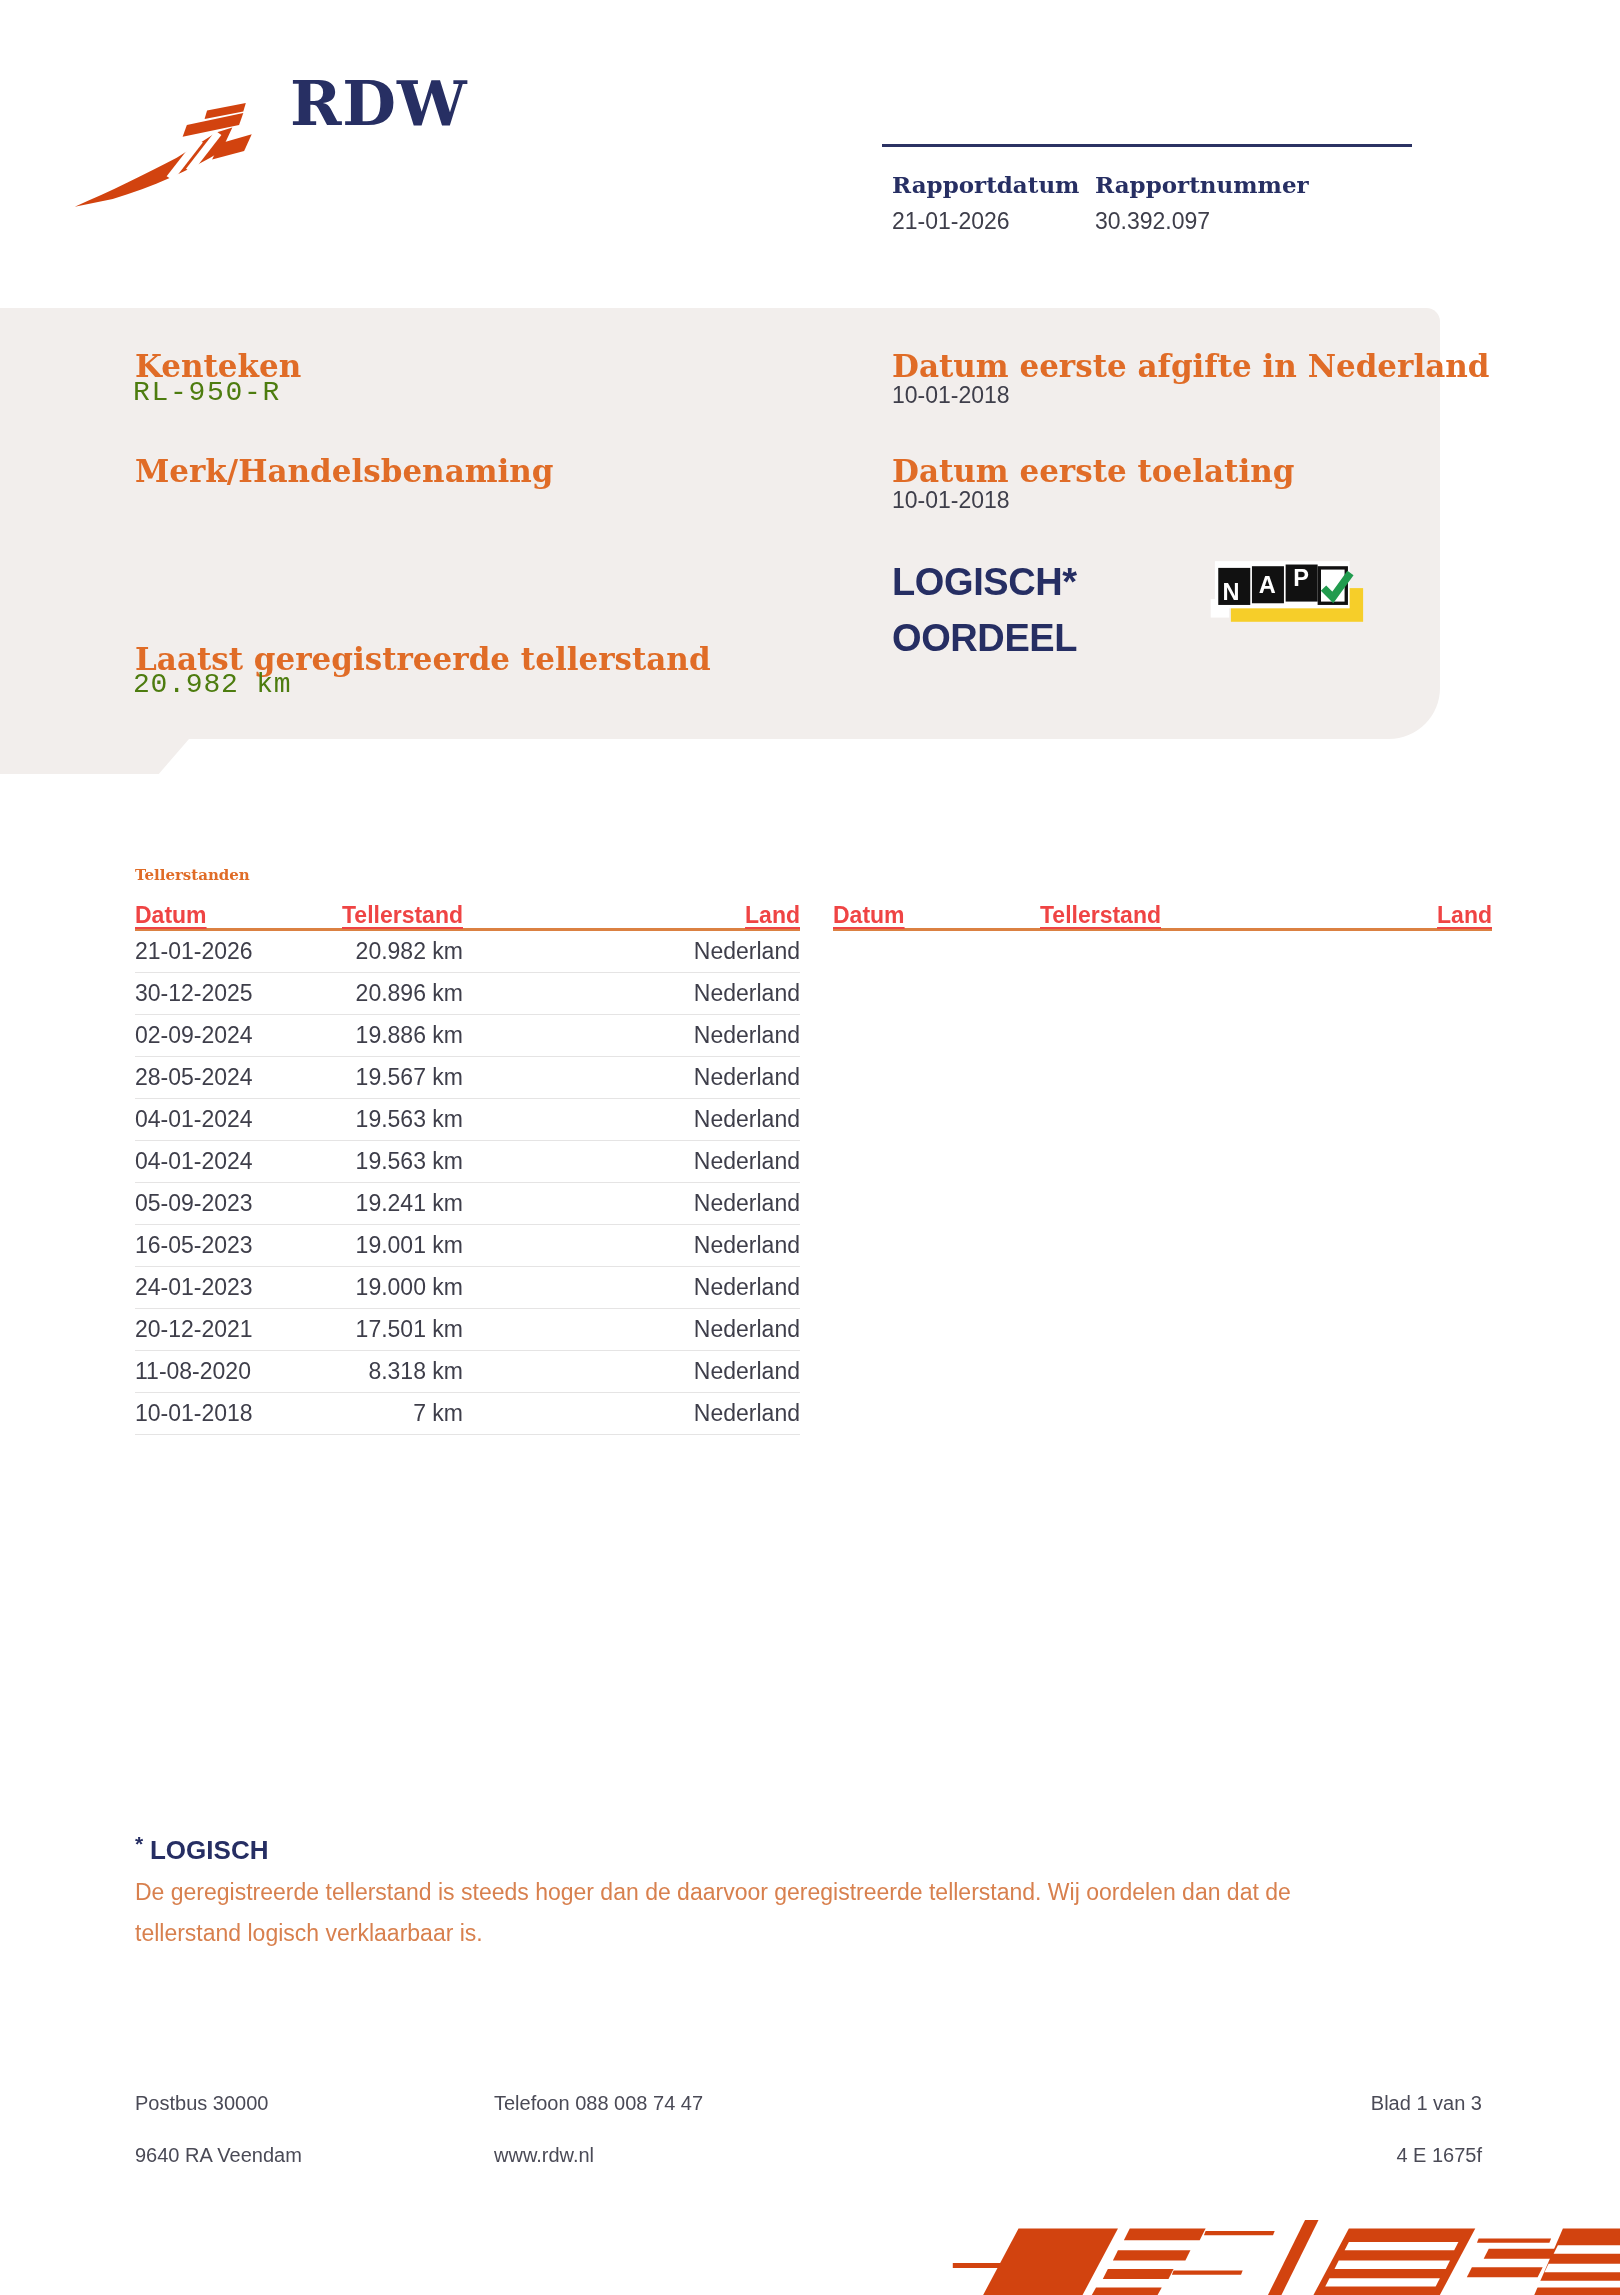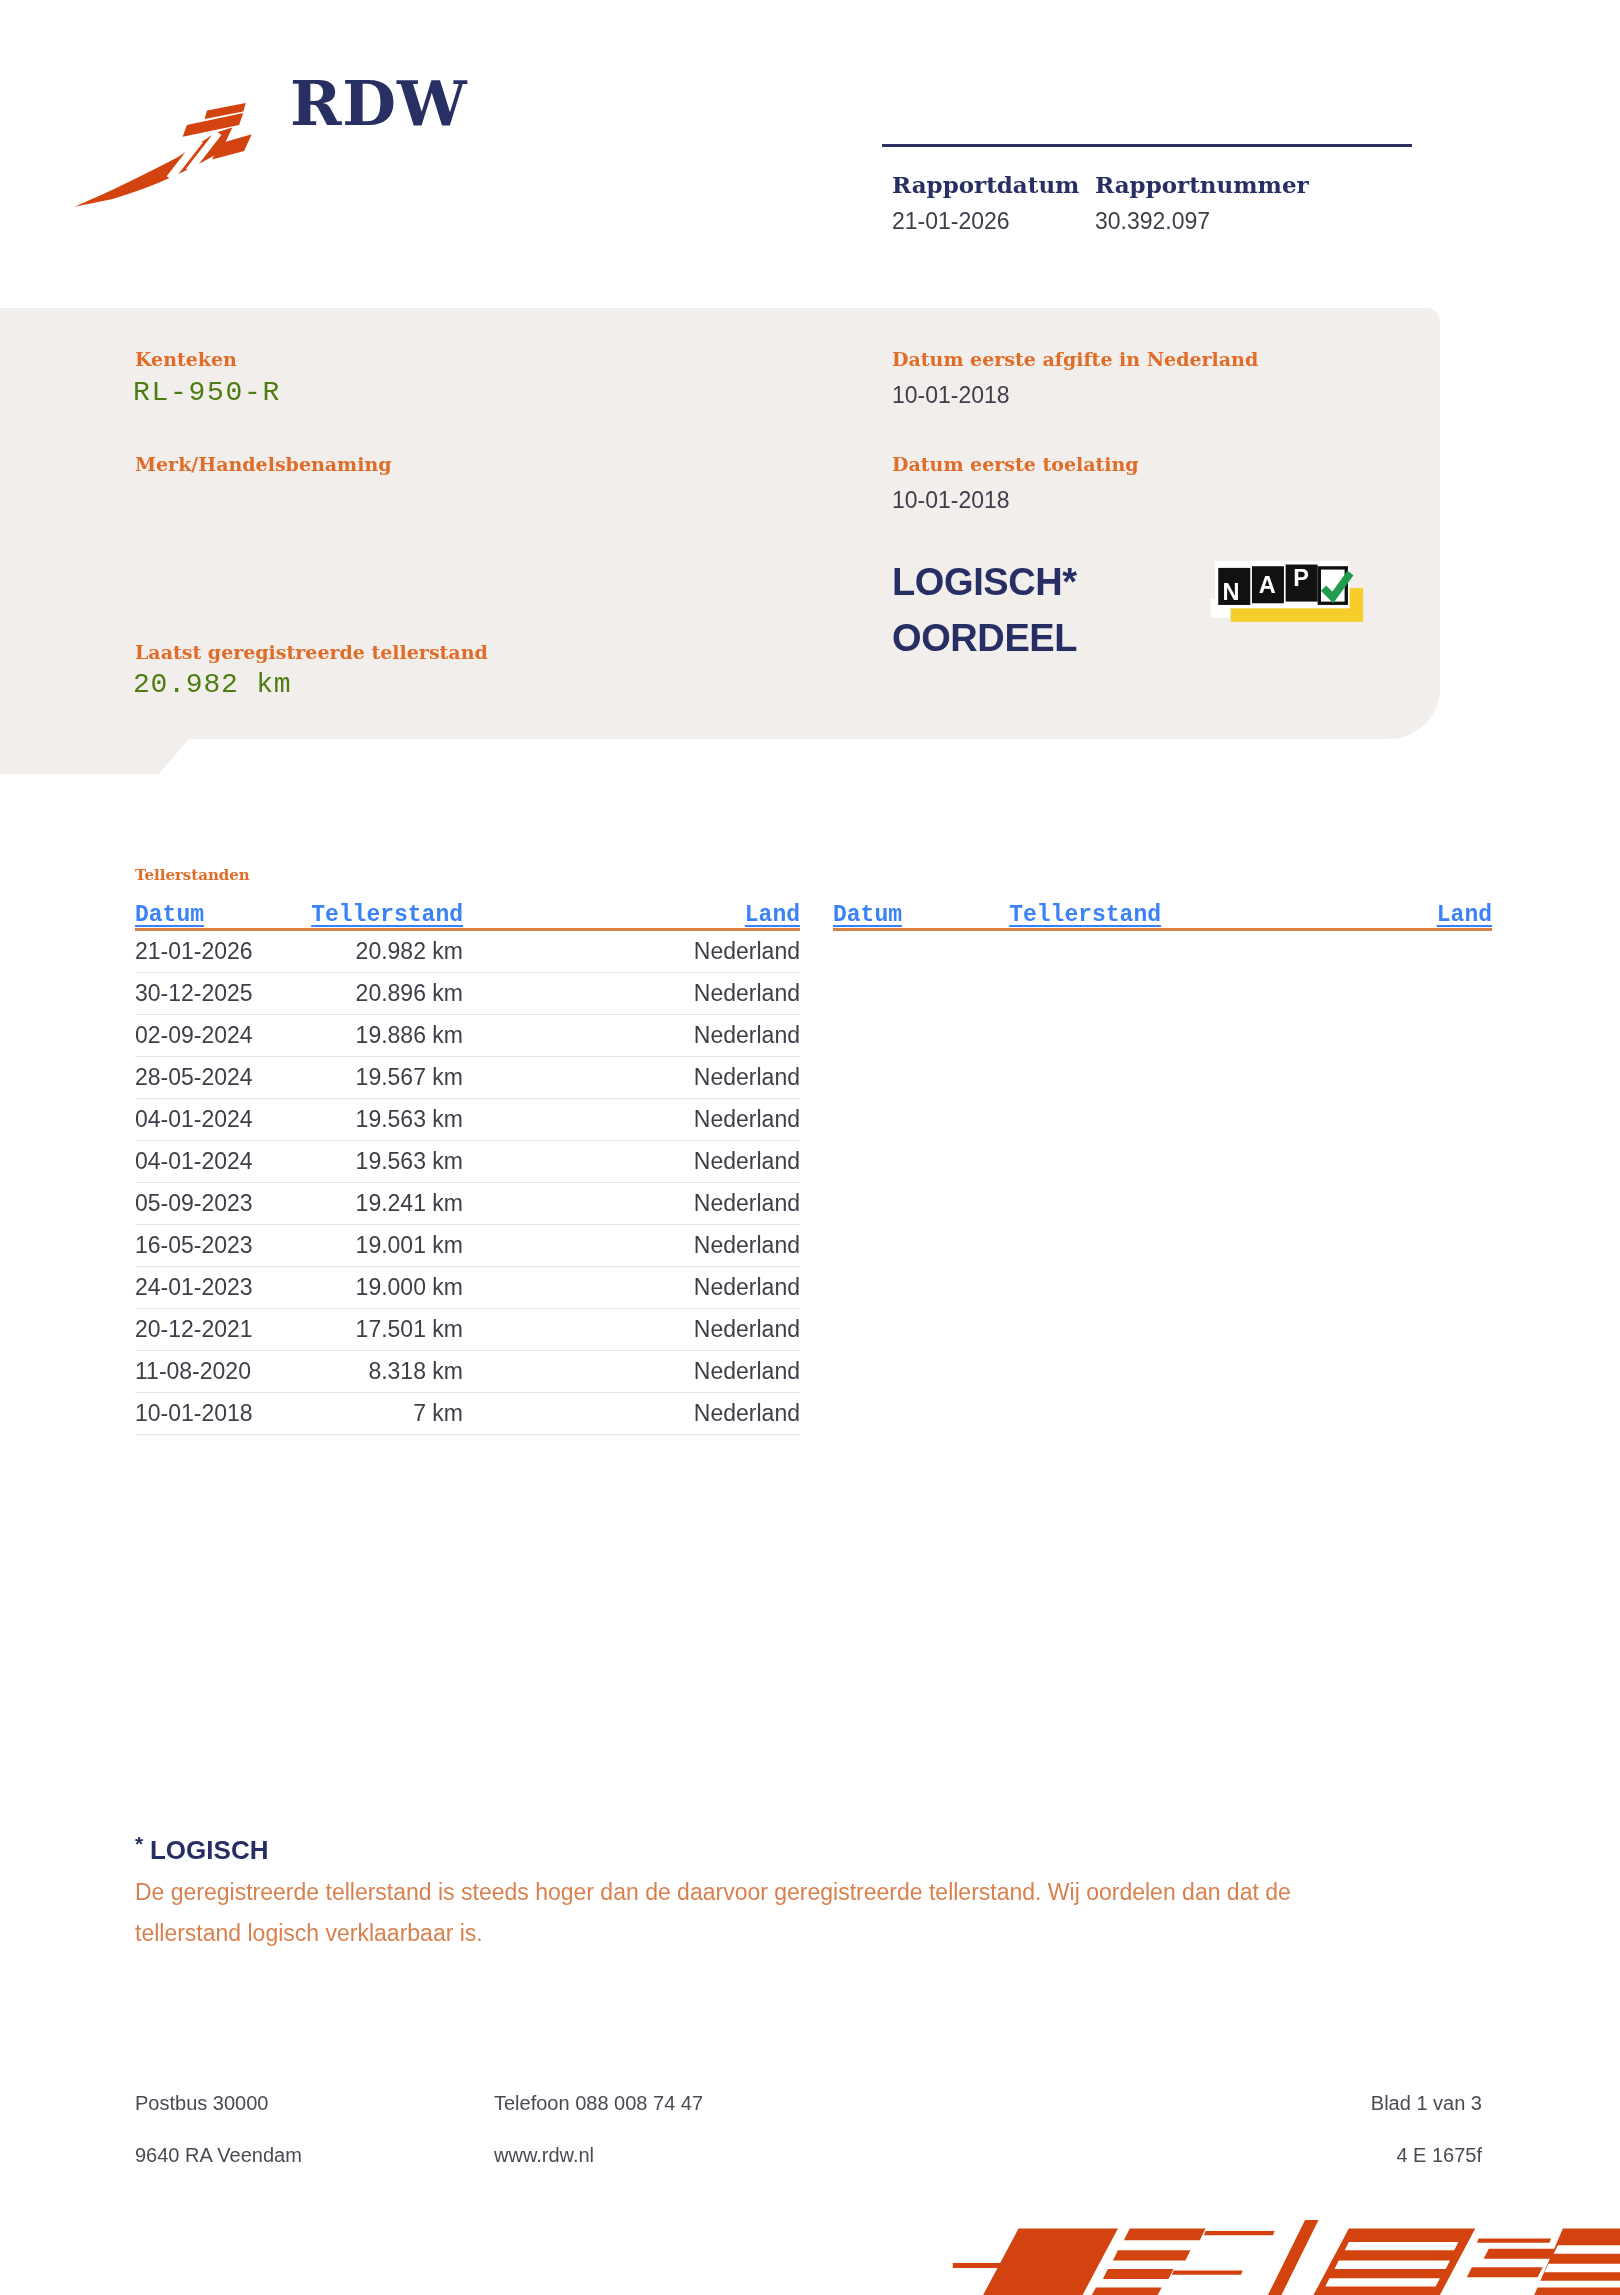--- a/index.html
+++ b/index.html
@@ -28,21 +28,21 @@
   
   .panel {
     left:0; top:308px; width:1440px; height:431px;
     background:#f2eeec; border-radius:0 13.5px 51px 0;
   }
   .panel::after {
     content:""; position:absolute; left:0; top:100%; width:189px; height:35px;
     background:#f2eeec; clip-path:polygon(0 0, 100% 0, 84% 100%, 0 100%);
   }
   .olabel {
-    font-family:"DejaVu Serif", serif; font-weight:bold; font-size:19px;
+    font-family:"DejaVu Serif", serif; font-weight:bold; font-size:31px;
     color:#e06c27; line-height:1.2;
   }
   .bigval {
     font-family:Liberation Mono, monospace; font-size:28px; line-height:1.15;
     color:#4d7c0f; letter-spacing:1.7px;
   }
   .smallval { font-size:23px; color:#3e3e4a; }
   .oordeel {
     font-weight:bold; font-size:38px; line-height:56px; color:#262e63; letter-spacing:-0.4px;
   }
@@ -53,21 +53,21 @@
     font-size:15px; color:#e06c27;
   }
   .ttable { top:902px; }
   .t-left  { left:135px; width:665px; }
   .t-right { left:833px; width:659px; }
   .thead {
     display:grid; grid-template-columns:163px 165px auto; height:29px;
     align-items:end; padding-bottom:3.4px; border-bottom:3.4px solid #db8142;
   }
   .thead > div {
-    font-family:Liberation Mono, monospace; font-weight:bold; font-size:23px; color:#3b82f6;
+    font-family:Liberation Sans, sans-serif; font-weight:bold; font-size:23px; color:#ef4444;
     text-decoration:underline; text-decoration-thickness:2.1px; text-underline-offset:4.2px;
   }
   .th-val, .c-val { text-align:right; }
   .th-land, .c-land { text-align:right; }
   .trow {
     display:grid; grid-template-columns:163px 165px auto; height:42px;
     align-items:center; border-bottom:1.7px solid #e5e4e4;
     font-size:23px; color:#3e3e4a;
   }
 

